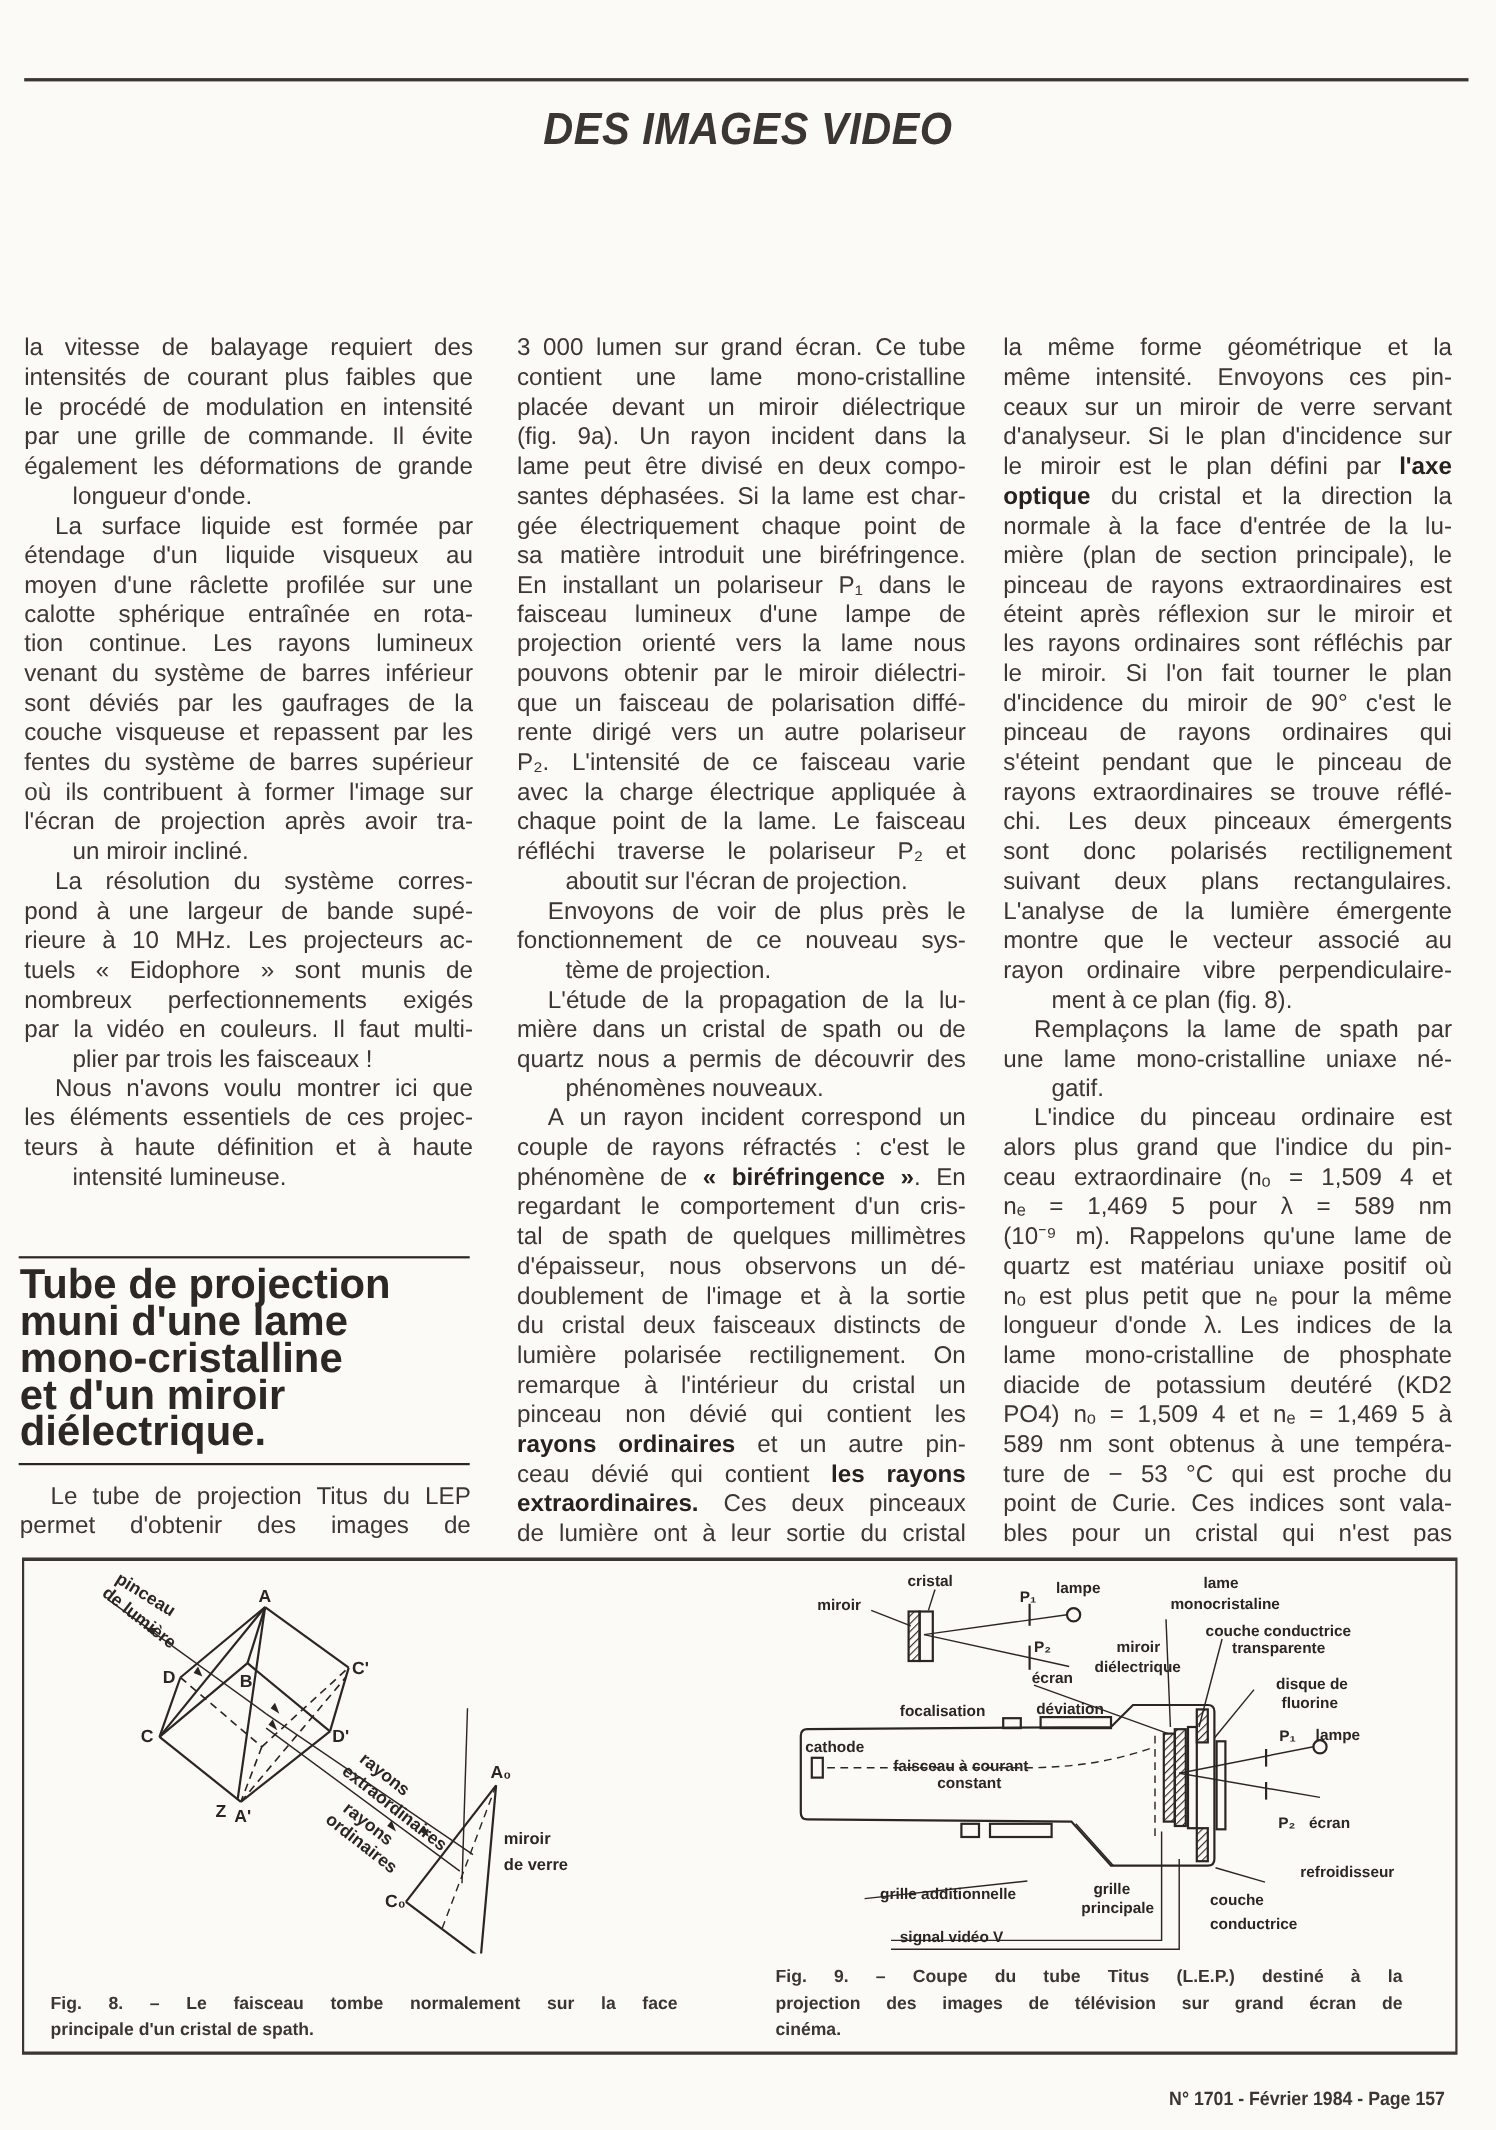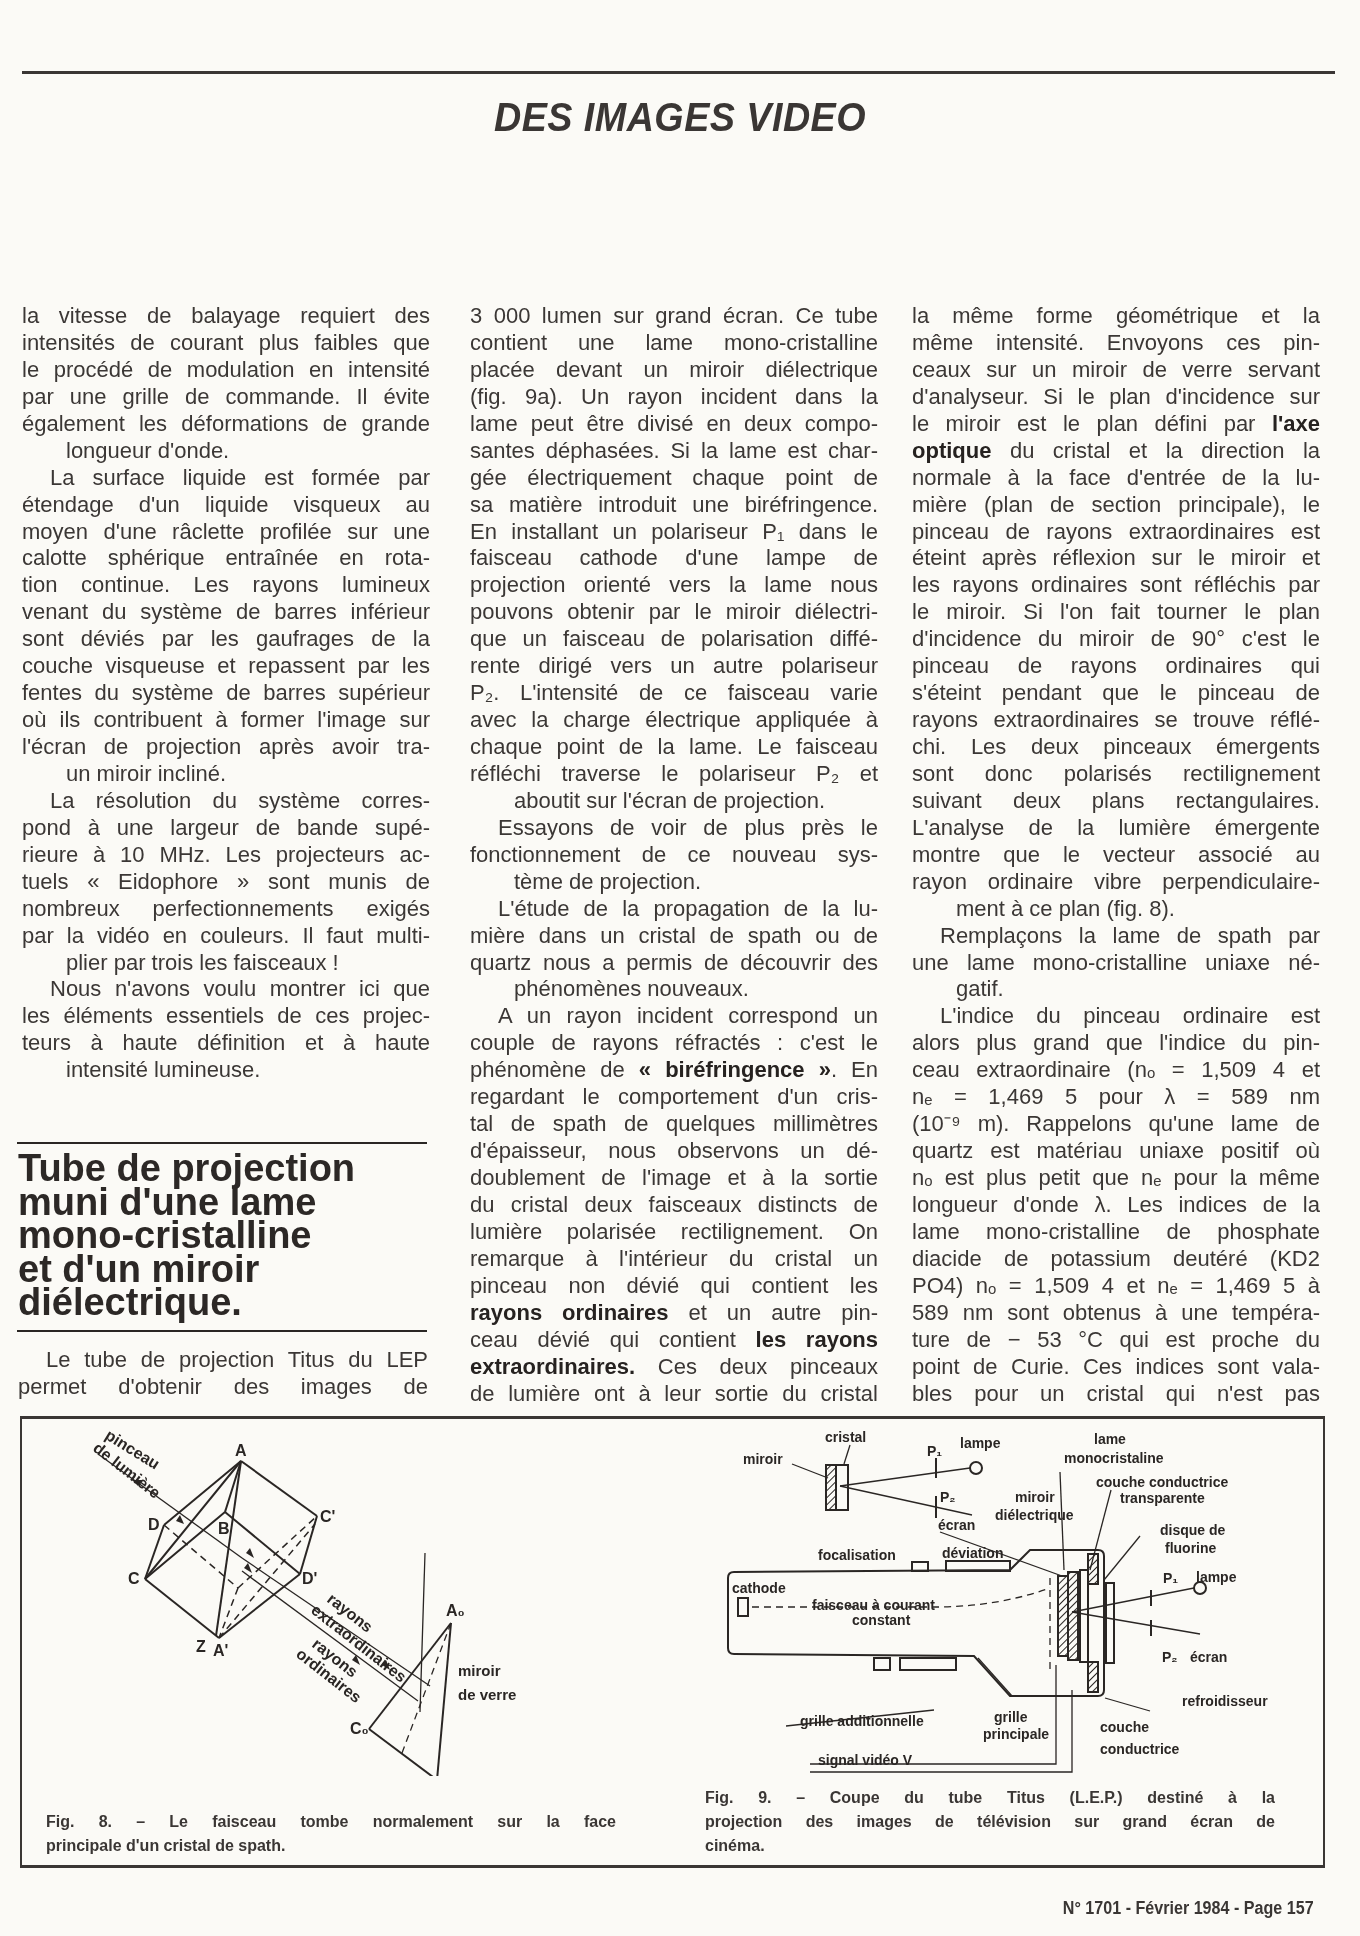--- a/index.html
+++ b/index.html
@@ -94,31 +94,31 @@
 <div class="col col2">
     <span class="line">3 000 lumen sur grand écran. Ce tube</span>
     <span class="line">contient une lame mono-cristalline</span>
     <span class="line">placée devant un miroir diélectrique</span>
     <span class="line">(fig. 9a). Un rayon incident dans la</span>
     <span class="line">lame peut être divisé en deux compo-</span>
     <span class="line">santes déphasées. Si la lame est char-</span>
     <span class="line">gée électriquement chaque point de</span>
     <span class="line">sa matière introduit une biréfringence.</span>
     <span class="line">En installant un polariseur P₁ dans le</span>
-    <span class="line">faisceau cathode d'une lampe de</span>
+    <span class="line">faisceau lumineux d'une lampe de</span>
     <span class="line">projection orienté vers la lame nous</span>
     <span class="line">pouvons obtenir par le miroir diélectri-</span>
     <span class="line">que un faisceau de polarisation diffé-</span>
     <span class="line">rente dirigé vers un autre polariseur</span>
     <span class="line">P₂. L'intensité de ce faisceau varie</span>
     <span class="line">avec la charge électrique appliquée à</span>
     <span class="line">chaque point de la lame. Le faisceau</span>
     <span class="line">réfléchi traverse le polariseur P₂ et</span>
     <span class="line last">aboutit sur l'écran de projection.</span>
-    <span class="line indent">Essayons de voir de plus près le</span>
+    <span class="line indent">Envoyons de voir de plus près le</span>
     <span class="line">fonctionnement de ce nouveau sys-</span>
     <span class="line last">tème de projection.</span>
     <span class="line indent">L'étude de la propagation de la lu-</span>
     <span class="line">mière dans un cristal de spath ou de</span>
     <span class="line">quartz nous a permis de découvrir des</span>
     <span class="line last">phénomènes nouveaux.</span>
     <span class="line indent">A un rayon incident correspond un</span>
     <span class="line">couple de rayons réfractés : c'est le</span>
     <span class="line">phénomène de <b>« biréfringence »</b>. En</span>
     <span class="line">regardant le comportement d'un cris-</span>

